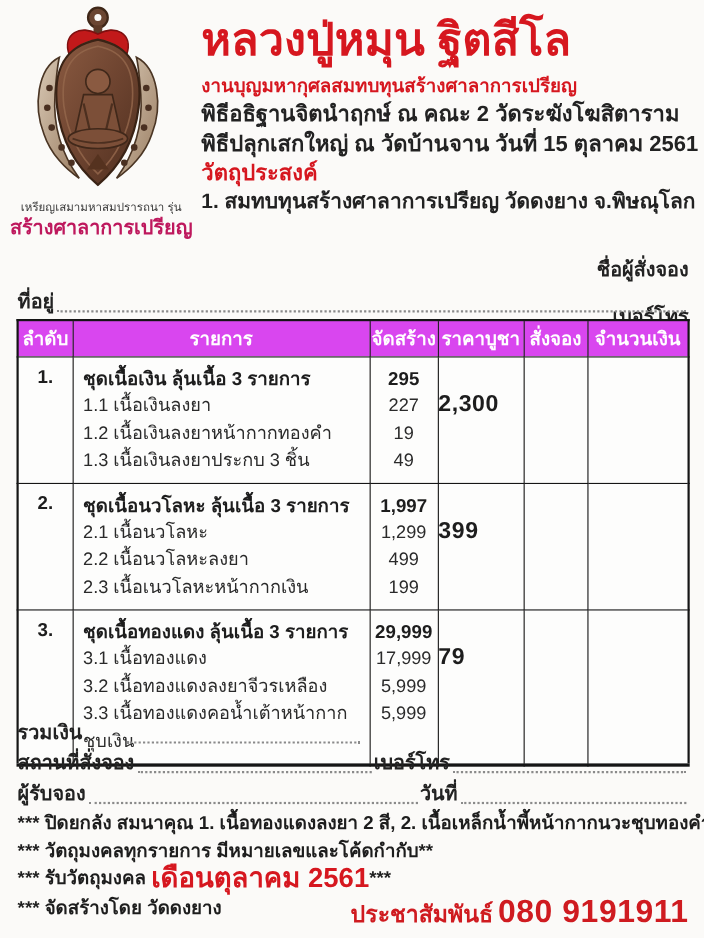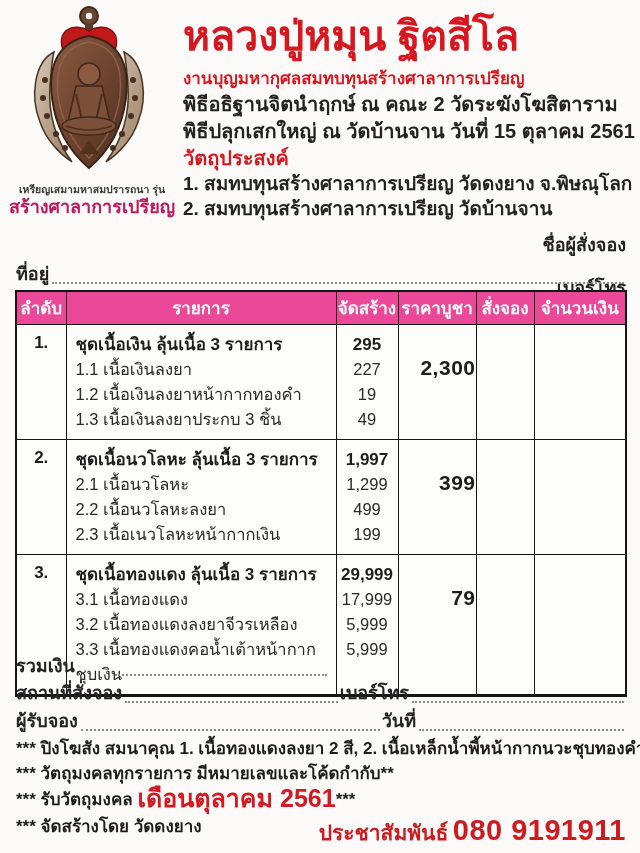--- a/index.html
+++ b/index.html
@@ -6,21 +6,21 @@
   html,body { background:#e9e7e2; }
   .page {
     position:relative; width:640px; height:853px; margin:0 auto;
     background:#fbfaf8; overflow:hidden;
     font-family:"Liberation Sans","DejaVu Sans",sans-serif;
     color:#1d1d1d;
   }
   
   .amulet { position:absolute; left:16px; top:2px; width:146px; height:182px; }
   .amulet-caption { position:absolute; left:0; top:183px; width:184px; text-align:center; line-height:1.15; }
-  .amulet-caption .cap1 { font-size:10.5px; color:#3a3a3a; font-weight:700; }
+  .amulet-caption .cap1 { font-size:10.5px; color:#3a3a3a; font-weight:400; }
   .amulet-caption .cap2 { font-size:18px; color:#be185d; font-weight:700; margin-top:2px; }
   
   .hdr { position:absolute; left:183px; top:14px; width:454px; }
   .hdr .title   { font-size:41px; font-weight:700; color:#d6171f; white-space:nowrap; line-height:1.1; }
   .hdr .subtitle{ font-size:17px; font-weight:700; color:#d6171f; white-space:nowrap; margin-top:5px; }
   .hdr .line    { font-size:20px; font-weight:700; color:#222; white-space:nowrap; line-height:27px; }
   .hdr .obj-title { font-size:20px; font-weight:700; color:#d6171f; line-height:26px; }
   .hdr .obj     { font-size:19px; font-weight:700; color:#222; white-space:nowrap; line-height:25px; }
   
   .fillrow { display:flex; align-items:flex-end; font-size:18px; font-weight:700; color:#222; }
@@ -29,32 +29,32 @@
   .dotline { flex:1 1 auto; border-bottom:2px dotted #8a8a8a; margin:0 2px 4px 3px; height:10px; }
   .dotline.fx215 { flex:0 0 212px; }
   .dotline.fx205 { flex:0 0 205px; }
   
   table.order {
     position:absolute; left:15px; top:290px; width:610px;
     border-collapse:collapse; table-layout:fixed;
     border:2px solid #151515; border-bottom-width:3px;
   }
   table.order th {
-    background:#ec4899; color:#fff; font-size:17px; font-weight:700;
+    background:#d946ef; color:#fff; font-size:17px; font-weight:700;
     height:33px; border:1px solid #151515; text-align:center; vertical-align:middle;
   }
   table.order td {
     border:1px solid #151515; vertical-align:top; background:#fdfdfc;
   }
   td.no { text-align:center; font-size:17px; font-weight:700; padding-top:8px; }
   .g-title { font-size:17px; font-weight:700; line-height:25px; }
   .g-line  { font-size:16.5px; line-height:25px; color:#2a2a2a; }
   td.itemcell { padding:7px 4px 7px 9px; }
   td.qtycell  { padding:7px 0; text-align:center; }
-  td.pricecell{ text-align:right; }
+  td.pricecell{ text-align:left; }
   .price { font-size:21px; font-weight:700; padding-top:31px; letter-spacing:0.5px; }
   
   .sum-total { position:absolute; left:16px; right:14px; top:651px; justify-content:flex-start;gap:37px; }
   .sum-place { position:absolute; left:16px; right:14px; top:678px; }
   .sum-recv  { position:absolute; left:16px; right:14px; top:706px; }
   
   .notes { position:absolute; left:16px; right:14px; top:736px; }
   .note { font-size:17px; font-weight:700; color:#1d1d1d; line-height:25px; white-space:nowrap; }
   .note .hl { font-size:25px; font-weight:700; color:#d6171f; vertical-align:-2px; }
   .lastline { display:flex; justify-content:space-between; align-items:flex-start; margin-top:2px; }
@@ -120,21 +120,20 @@
     <div class="cap2">สร้างศาลาการเปรียญ</div>
   </div>
 
   <div class="hdr">
     <div class="title">หลวงปู่หมุน ฐิตสีโล</div>
     <div class="subtitle">งานบุญมหากุศลสมทบทุนสร้างศาลาการเปรียญ</div>
     <div class="line">พิธีอธิฐานจิตนำฤกษ์ ณ คณะ 2 วัดระฆังโฆสิตาราม</div>
     <div class="line">พิธีปลุกเสกใหญ่ ณ วัดบ้านจาน วันที่ 15 ตุลาคม 2561</div>
     <div class="obj-title">วัตถุประสงค์</div>
     <div class="obj">1. สมทบทุนสร้างศาลาการเปรียญ วัดดงยาง จ.พิษณุโลก</div>
-    <div class="obj">2. สมทบทุนสร้างศาลาการเปรียญ วัดบ้านจาน</div>
   </div>
 
   <div class="fillrow fr-name">
     <span>ชื่อผู้สั่งจอง</span>
     <span class="dotline"></span>
     <span>เบอร์โทร</span>
     <span class="dotline fx215"></span>
   </div>
   <div class="fillrow fr-addr">
     <span>ที่อยู่</span>
@@ -235,21 +234,21 @@
     <span class="dotline fx215"></span>
   </div>
   <div class="fillrow sum-recv">
     <span>ผู้รับจอง</span>
     <span class="dotline"></span>
     <span>วันที่</span>
     <span class="dotline fx205"></span>
   </div>
 
   <div class="notes">
-    <div class="note"><span>*** </span><span>ปิงโฆสัง สมนาคุณ</span><span> 1. เนื้อทองแดงลงยา 2 สี, 2. เนื้อเหล็กน้ำพี้หน้ากากนวะชุบทองคำ</span></div>
+    <div class="note"><span>*** </span><span>ปิดยกลัง สมนาคุณ</span><span> 1. เนื้อทองแดงลงยา 2 สี, 2. เนื้อเหล็กน้ำพี้หน้ากากนวะชุบทองคำ</span></div>
     <div class="note">*** วัตถุมงคลทุกรายการ มีหมายเลขและโค้ดกำกับ**</div>
     <div class="note"><span>*** รับวัตถุมงคล </span><span class="hl">เดือนตุลาคม 2561</span><span>***</span></div>
     <div class="lastline">
       <div class="note">*** จัดสร้างโดย วัดดงยาง</div>
       <div class="contact">
         <span class="c-label">ประชาสัมพันธ์</span>
         <span class="c-phone">080 9191911</span>
       </div>
     </div>
   </div>

